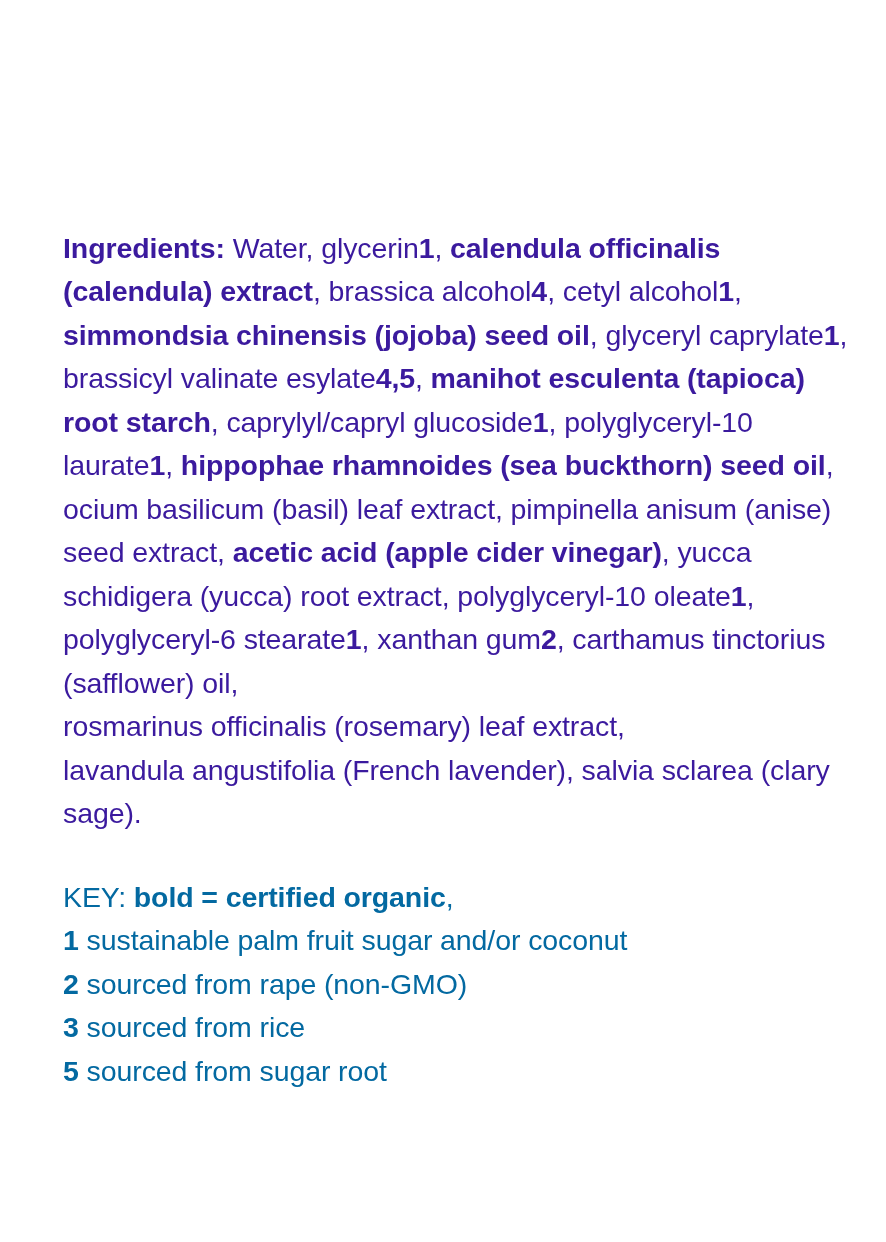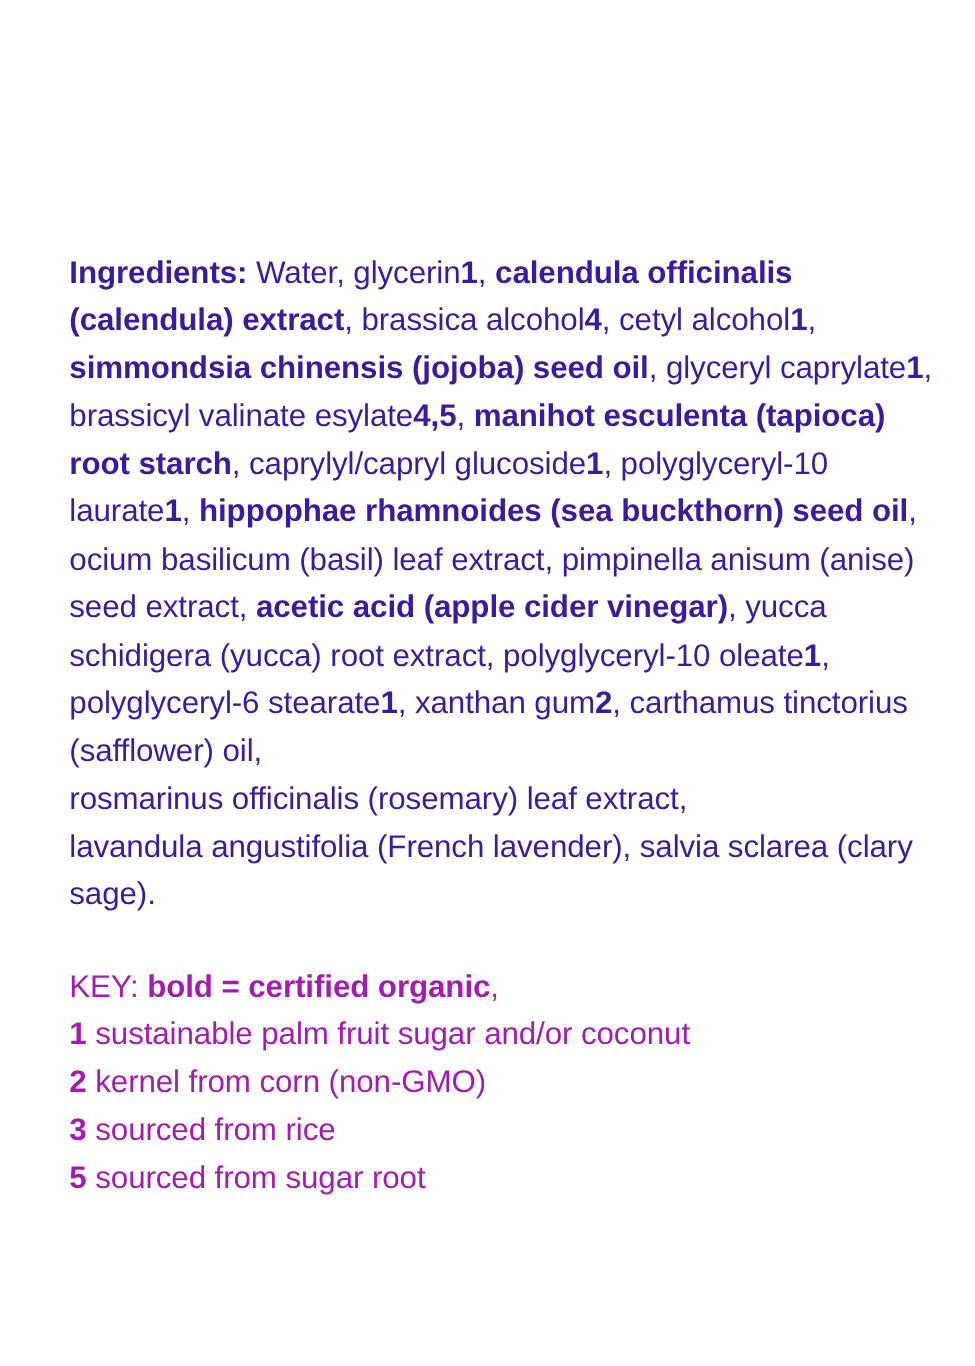--- a/index.html
+++ b/index.html
@@ -35,21 +35,21 @@
   .ingredients-block .lead,
   .ingredients-block .org,
   .ingredients-block .sup {
     font-weight: 700;
   }
   .ingredients-block .sup {
     font-weight: 700;
   }
   .key-block {
     margin-top: 40px;
-    color: #a21caf;
+    color: #0369a1;
     font-size: 28.5px;
     line-height: 43.5px;
     letter-spacing: -0.1px;
   }
   .key-title {
     font-weight: 400;
   }
   .key-title .bold {
     font-weight: 700;
   }
@@ -69,21 +69,21 @@
   <div class="content">
 
     <p class="ingredients-block">
       <span class="lead">Ingredients:</span><span id="ingredients-list"><span> Water, glycerin</span><span class="sup">1</span><span>, </span><span class="org">calendula officinalis (calendula) extract</span><span>, brassica alcohol</span><span class="sup">4</span><span>, cetyl alcohol</span><span class="sup">1</span><span>, </span><span class="org">simmondsia chinensis (jojoba) seed oil</span><span>, glyceryl caprylate</span><span class="sup">1</span><span>, brassicyl valinate esylate</span><span class="sup">4,5</span><span>, </span><span class="org">manihot esculenta (tapioca) root starch</span><span>, caprylyl/capryl glucoside</span><span class="sup">1</span><span>, polyglyceryl-10 laurate</span><span class="sup">1</span><span>, </span><span class="org">hippophae rhamnoides (sea buckthorn) seed oil</span><span>, ocium basilicum (basil) leaf extract, pimpinella anisum (anise) seed extract, </span><span class="org">acetic acid (apple cider vinegar)</span><span>, yucca schidigera (yucca) root extract, polyglyceryl-10 oleate</span><span class="sup">1</span><span>, polyglyceryl-6 stearate</span><span class="sup">1</span><span>, xanthan gum</span><span class="sup">2</span><span>, carthamus tinctorius (safflower) oil,</span><br><span>rosmarinus officinalis (rosemary) leaf extract,</span><br><span>lavandula angustifolia (French lavender), salvia sclarea (clary sage).</span></span>
     </p>
 
     <div class="key-block">
       <div class="key-title"><span>KEY: </span><span class="bold">bold = certified organic</span><span>,</span></div>
       <div id="key-notes">
           <div class="key-line"><span class="num">1</span><span> sustainable palm fruit sugar and/or coconut</span></div>
-          <div class="key-line"><span class="num">2</span><span> kernel from corn (non-GMO)</span></div>
+          <div class="key-line"><span class="num">2</span><span> sourced from rape (non-GMO)</span></div>
           <div class="key-line"><span class="num">3</span><span> sourced from rice</span></div>
           <div class="key-line"><span class="num">5</span><span> sourced from sugar root</span></div>
         </div>
     </div>
 
   </div>
 
 </div>
 
 </body></html>

